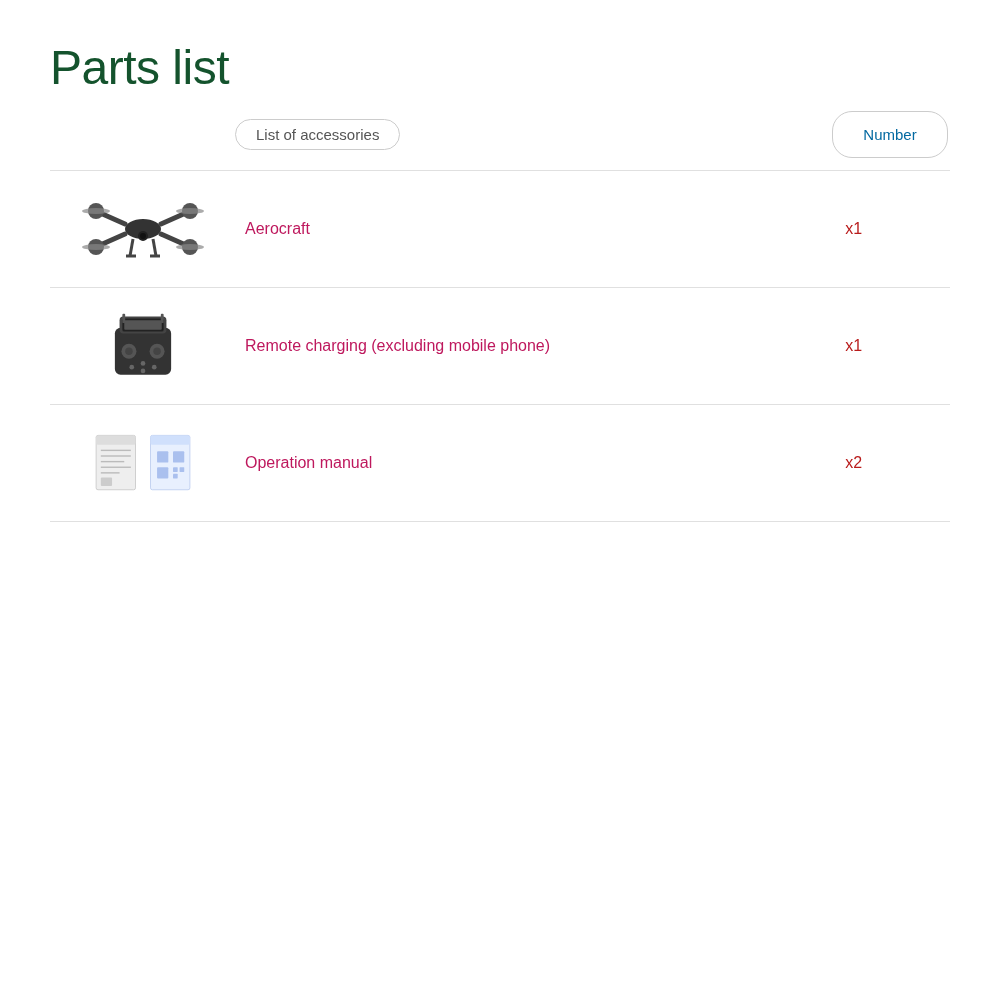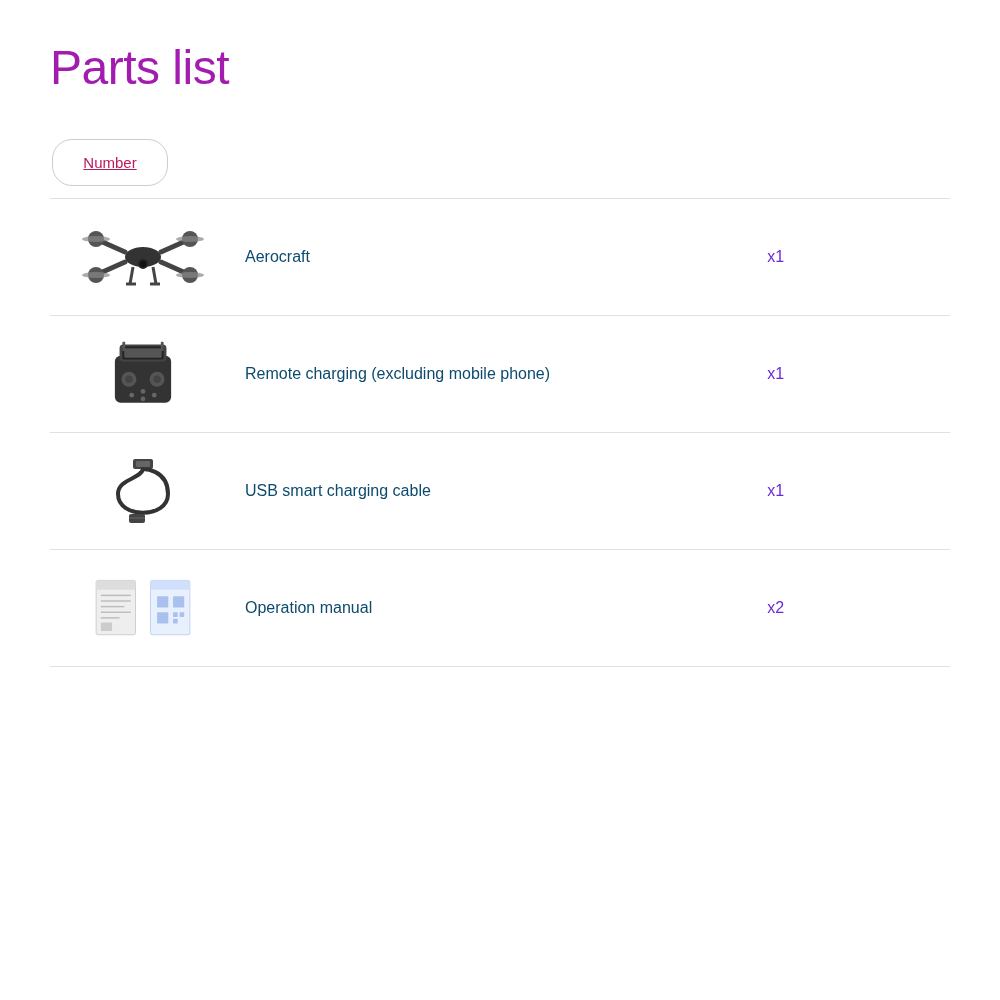--- a/index.html
+++ b/index.html
@@ -19,22 +19,22 @@
     .page {
       padding: 40px 50px;
       width: 1000px;
       min-height: 1000px;
       background: #fff;
     }
 
     .page-title {
       font-size: 48px;
       font-weight: 400;
-      color: #a21caf;
-      margin-bottom: 44px;
+      color: #14532d;
+      margin-bottom: 16px;
       letter-spacing: -0.5px;
     }
 
     .table-container {
       width: 100%;
     }
 
     .table-header {
       display: flex;
       align-items: center;
@@ -61,23 +61,22 @@
       color: #555;
       background: #fff;
     }
 
     .header-number-badge {
       display: inline-block;
       border: 1px solid #ccc;
       border-radius: 20px;
       padding: 14px 30px;
       font-size: 15px;
-      color: #be185d;
+      color: #0369a1;
       background: #fff;
-      text-decoration: underline;
     }
 
     .parts-table {
       width: 100%;
       border-collapse: collapse;
     }
 
     .parts-table tr {
       border-top: 1px solid #e0e0e0;
     }
@@ -92,28 +91,28 @@
     }
 
     .td-image {
       width: 185px;
       text-align: center;
       padding-left: 10px;
     }
 
     .td-name {
       font-size: 16px;
-      color: #0c4a6e;
+      color: #be185d;
       padding-left: 15px;
     }
 
     .td-number {
-      text-align: left;
+      text-align: center;
       font-size: 16px;
-      color: #6d28d9;
+      color: #b91c1c;
       min-width: 120px;
     }
 
     
     .item-image {
       display: flex;
       align-items: center;
       justify-content: center;
       height: 80px;
     }
@@ -125,20 +124,23 @@
   </style>
 </head>
 <body>
 
 <div class="page">
   <h1 class="page-title">Parts list</h1>
 
   <div class="table-container">
 
     <div class="table-header">
+      <div class="header-left">
+        <span class="header-badge">List of accessories</span>
+      </div>
       <div class="header-right">
         <span class="header-number-badge">Number</span>
       </div>
     </div>
 
     <table class="parts-table">
       <tbody>
 
         <tr>
           <td class="td-image">
@@ -206,40 +208,20 @@
               </svg>
             </div>
           </td>
           <td class="td-name">
             <span>Remote charging (excluding mobile phone)</span>
           </td>
           <td class="td-number">x1</td>
         </tr>
 
 
-        <tr>
-          <td class="td-image">
-            <div class="item-image">
-              <svg width="80" height="75" viewBox="0 0 80 75">
-
-                <rect x="30" y="5" width="20" height="10" rx="2" fill="#444"></rect>
-                <rect x="33" y="7" width="14" height="6" rx="1" fill="#666"></rect>
-
-                <path d="M40 15 C40 15, 65 15, 65 40 C65 65, 15 65, 15 40 C15 25, 38 25, 40 15" fill="none" stroke="#333" stroke-width="4" stroke-linecap="round"></path>
-
-                <rect x="26" y="60" width="16" height="9" rx="2" fill="#444"></rect>
-                <path d="M26 64 L42 64" stroke="#666" stroke-width="1"></path>
-              </svg>
-            </div>
-          </td>
-          <td class="td-name">
-            <span>USB smart charging cable</span>
-          </td>
-          <td class="td-number">x1</td>
-        </tr>
 
 
 
         <tr>
           <td class="td-image">
             <div class="item-image">
               <svg width="120" height="80" viewBox="0 0 120 80">
 
                 <rect x="10" y="10" width="42" height="58" rx="2" fill="#eee" stroke="#ccc" stroke-width="1"></rect>
                 <rect x="10" y="10" width="42" height="10" rx="2" fill="#ddd"></rect>

